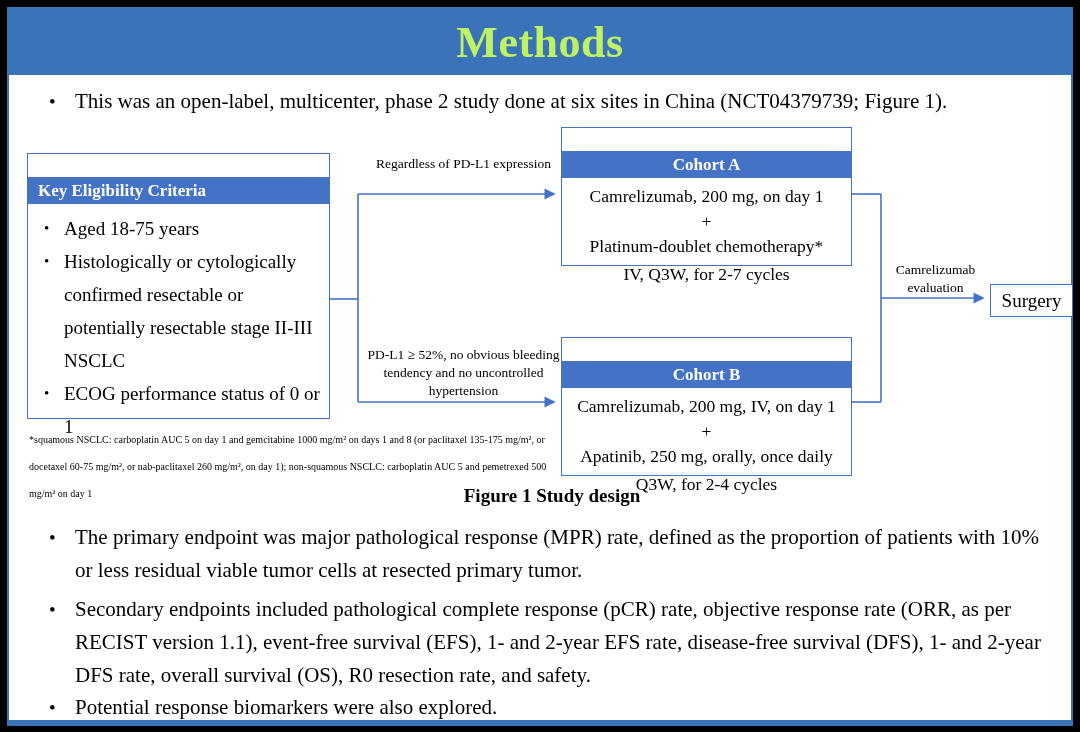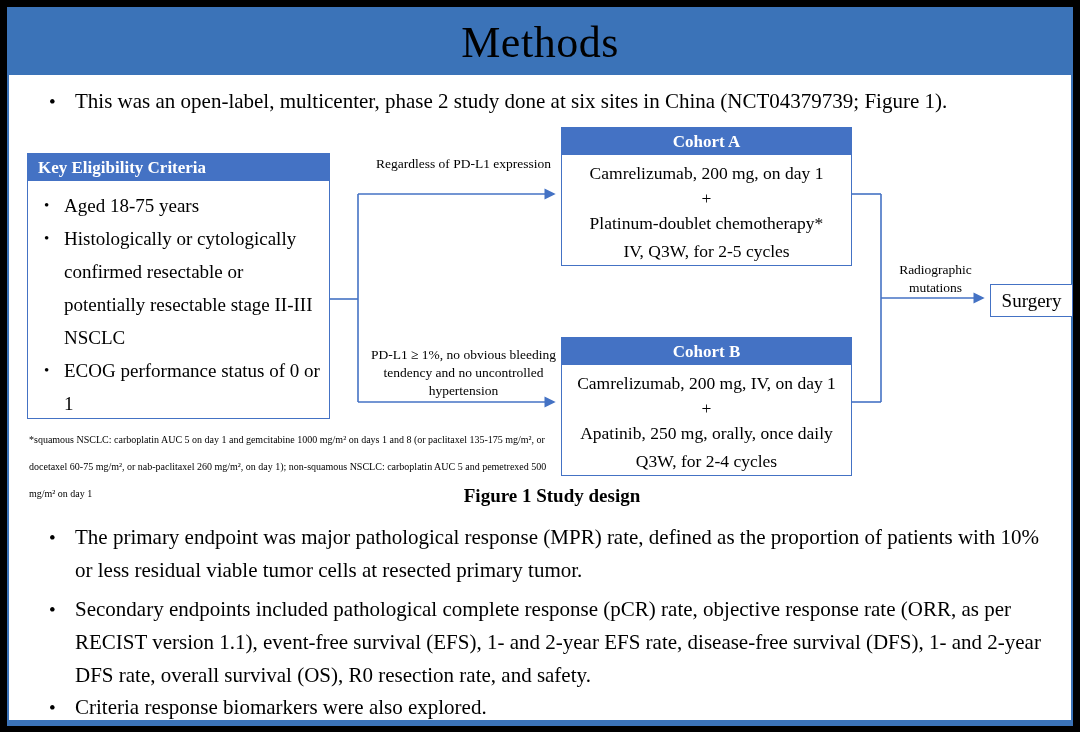--- a/index.html
+++ b/index.html
@@ -19,23 +19,23 @@
     border-bottom: 6px solid #3B73B8;
   }
   .title-bar {
     position: absolute;
     left: 0; top: 0;
     width: 100%; height: 66px;
     background: #3B73B8;
     display: flex; align-items: center; justify-content: center;
   }
   .title-bar h1 {
-    color: #000000;
+    color: #bef264;
     font-size: 44px;
-    font-weight: normal;
+    font-weight: bold;
     letter-spacing: 0.5px;
   }
   .content {
     position: absolute;
     left: 12px; top: 66px;
     width: 1062px; height: 652px; border-radius: 17px;
   }
   
   .main-bullet {
     position: absolute;
@@ -70,21 +70,21 @@
     position: absolute;
     background: #ffffff;
     border: 1.5px solid #4472C4;
   }
   .box-header {
     background: #4472C4;
     color: #ffffff;
     font-weight: bold;
     font-size: 17px;
     height: 27px;
-    display: flex; align-items: center;
+    display: flex; align-items: center; margin-top: 23px;
   }
   #eligibility-box { left: 6px; top: 78px; width: 303px; height: 266px; }
   #eligibility-box .box-header { padding-left: 10px; justify-content: flex-start; }
   .elig-list { list-style: none; padding: 8px 6px 0 10px; }
   .elig-list li {
     position: relative;
     font-size: 19px;
     line-height: 33px;
     padding-left: 26px;
     color: #000000;
@@ -179,54 +179,54 @@
         <div class="box-header">Key Eligibility Criteria</div>
         <ul class="elig-list">
           <li>Aged 18-75 years</li>
           <li>Histologically or cytologically confirmed resectable or potentially resectable stage II-III NSCLC</li>
           <li>ECOG performance status of 0 or 1</li>
         </ul>
       </div>
 
       <div class="arrow-label" id="label-top">Regardless of PD-L1 expression</div>
 
-      <div class="arrow-label" id="label-bottom">PD-L1 ≥ 1%, no obvious bleeding tendency and no uncontrolled hypertension</div>
+      <div class="arrow-label" id="label-bottom">PD-L1 ≥ 52%, no obvious bleeding tendency and no uncontrolled hypertension</div>
 
       <div class="box cohort-box" id="cohort-a-box">
         <div class="box-header">Cohort A</div>
         <div class="cohort-body">
           <div class="line">Camrelizumab, 200 mg, on day 1</div>
           <div class="line plus-line">+</div>
           <div class="line">Platinum-doublet chemotherapy*</div>
-          <div class="line">IV, Q3W, for 2-5 cycles</div>
+          <div class="line">IV, Q3W, for 2-7 cycles</div>
         </div>
       </div>
 
       <div class="box cohort-box" id="cohort-b-box">
         <div class="box-header">Cohort B</div>
         <div class="cohort-body">
           <div class="line">Camrelizumab, 200 mg, IV, on day 1</div>
           <div class="line plus-line">+</div>
           <div class="line">Apatinib, 250 mg, orally, once daily</div>
           <div class="line">Q3W, for 2-4 cycles</div>
         </div>
       </div>
 
-      <div class="arrow-label" id="label-eval">Radiographic mutations</div>
+      <div class="arrow-label" id="label-eval">Camrelizumab evaluation</div>
 
       <div class="box" id="surgery-box">
         <span>Surgery</span>
       </div>
 
       <div class="footnote">*squamous NSCLC: carboplatin AUC 5 on day 1 and gemcitabine 1000 mg/m² on days 1 and 8 (or paclitaxel 135-175 mg/m², or docetaxel 60-75 mg/m², or nab-paclitaxel 260 mg/m², on day 1); non-squamous NSCLC: carboplatin AUC 5 and pemetrexed 500 mg/m² on day 1</div>
 
       <div class="figure-caption">Figure 1 Study design</div>
 
     </div>
 
     <div class="main-bullet" id="bullet-2">The primary endpoint was major pathological response (MPR) rate, defined as the proportion of patients with 10% or less residual viable tumor cells at resected primary tumor.</div>
 
     <div class="main-bullet" id="bullet-3">Secondary endpoints included pathological complete response (pCR) rate, objective response rate (ORR, as per RECIST version 1.1), event-free survival (EFS), 1- and 2-year EFS rate, disease-free survival (DFS), 1- and 2-year DFS rate, overall survival (OS), R0 resection rate, and safety.</div>
 
-    <div class="main-bullet" id="bullet-4">Criteria response biomarkers were also explored.</div>
+    <div class="main-bullet" id="bullet-4">Potential response biomarkers were also explored.</div>
 
   </div>
 </div>
 
 </body></html>

